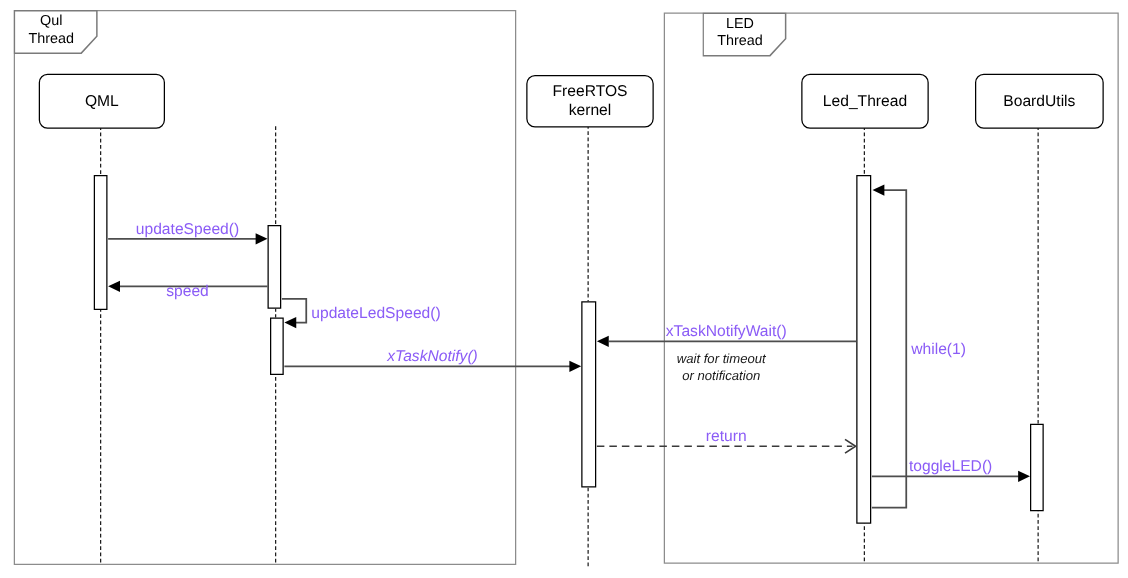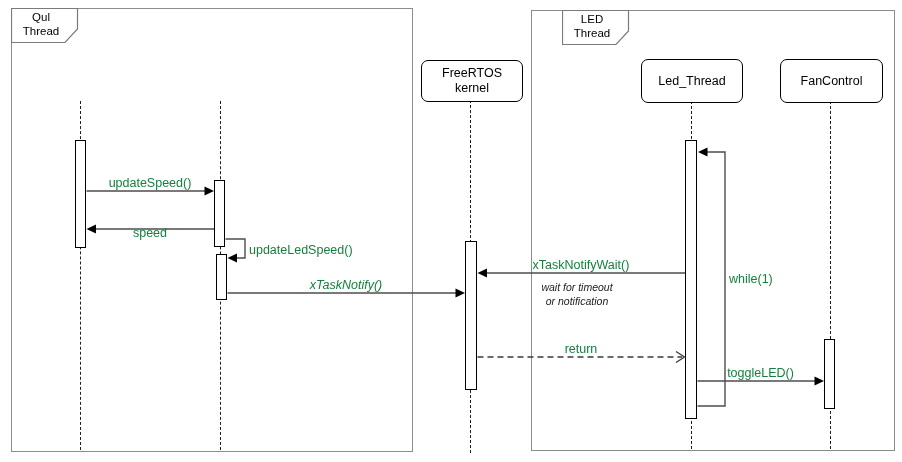--- a/index.html
+++ b/index.html
@@ -16,21 +16,21 @@
   }
   .lifeline{position:absolute;width:0;border-left:1.4px dashed #1f1f1f;z-index:2;}
   .head{
     position:absolute;background:#fff;border:1.4px solid #000;border-radius:7px;
     display:flex;align-items:center;justify-content:center;text-align:center;
     font-size:12.5px;line-height:15px;white-space:pre-line;z-index:3;
   }
   .act{position:absolute;background:#fff;border:1.3px solid #000;box-sizing:border-box;z-index:4;}
   .wires{position:absolute;left:0;top:0;z-index:5;pointer-events:none;}
   .mlabel{
-    position:absolute;font-size:12.5px;line-height:14px;color:#15803d;
+    position:absolute;font-size:12.5px;line-height:14px;color:#8b5cf6;
     z-index:6;white-space:nowrap;
   }
   .center{text-align:center;}
   .note{
     font-size:10.5px;font-style:italic;line-height:14px;white-space:pre-line;
     color:#1a1a1a;
   }
 </style>
 </head>
 <body>
@@ -54,29 +54,32 @@
     <div class="txt">LED
 Thread</div>
   </div>
 
   <div class="lifeline" style="left:80px;top:101px;height:349px;"></div>
   <div class="lifeline" style="left:220px;top:101px;height:349px;"></div>
   <div class="lifeline" style="left:470px;top:100px;height:353px;"></div>
   <div class="lifeline" style="left:691px;top:101px;height:348px;"></div>
   <div class="lifeline" style="left:830px;top:101px;height:348px;"></div>
 
+  <div class="head" style="left:31px;top:59px;width:99px;height:42px;">
+    <span>QML</span>
+  </div>
   <div class="head" style="left:421px;top:60px;width:100px;height:40px;">
     <span>FreeRTOS
 kernel</span>
   </div>
   <div class="head" style="left:641px;top:59px;width:100px;height:42px;">
     <span>Led_Thread</span>
   </div>
   <div class="head" style="left:780px;top:59px;width:101px;height:42px;">
-    <span>FanControl</span>
+    <span>BoardUtils</span>
   </div>
 
   <div class="act" style="left:75px;top:140px;width:11px;height:108px;"></div>
   <div class="act" style="left:214px;top:180px;width:11px;height:67px;"></div>
   <div class="act" style="left:216px;top:254px;width:11px;height:46px;"></div>
   <div class="act" style="left:465px;top:241px;width:12px;height:149px;"></div>
   <div class="act" style="left:685px;top:140px;width:12px;height:279px;"></div>
   <div class="act" style="left:824px;top:339px;width:11px;height:70px;"></div>
 
   <svg class="wires" width="902" height="462">

